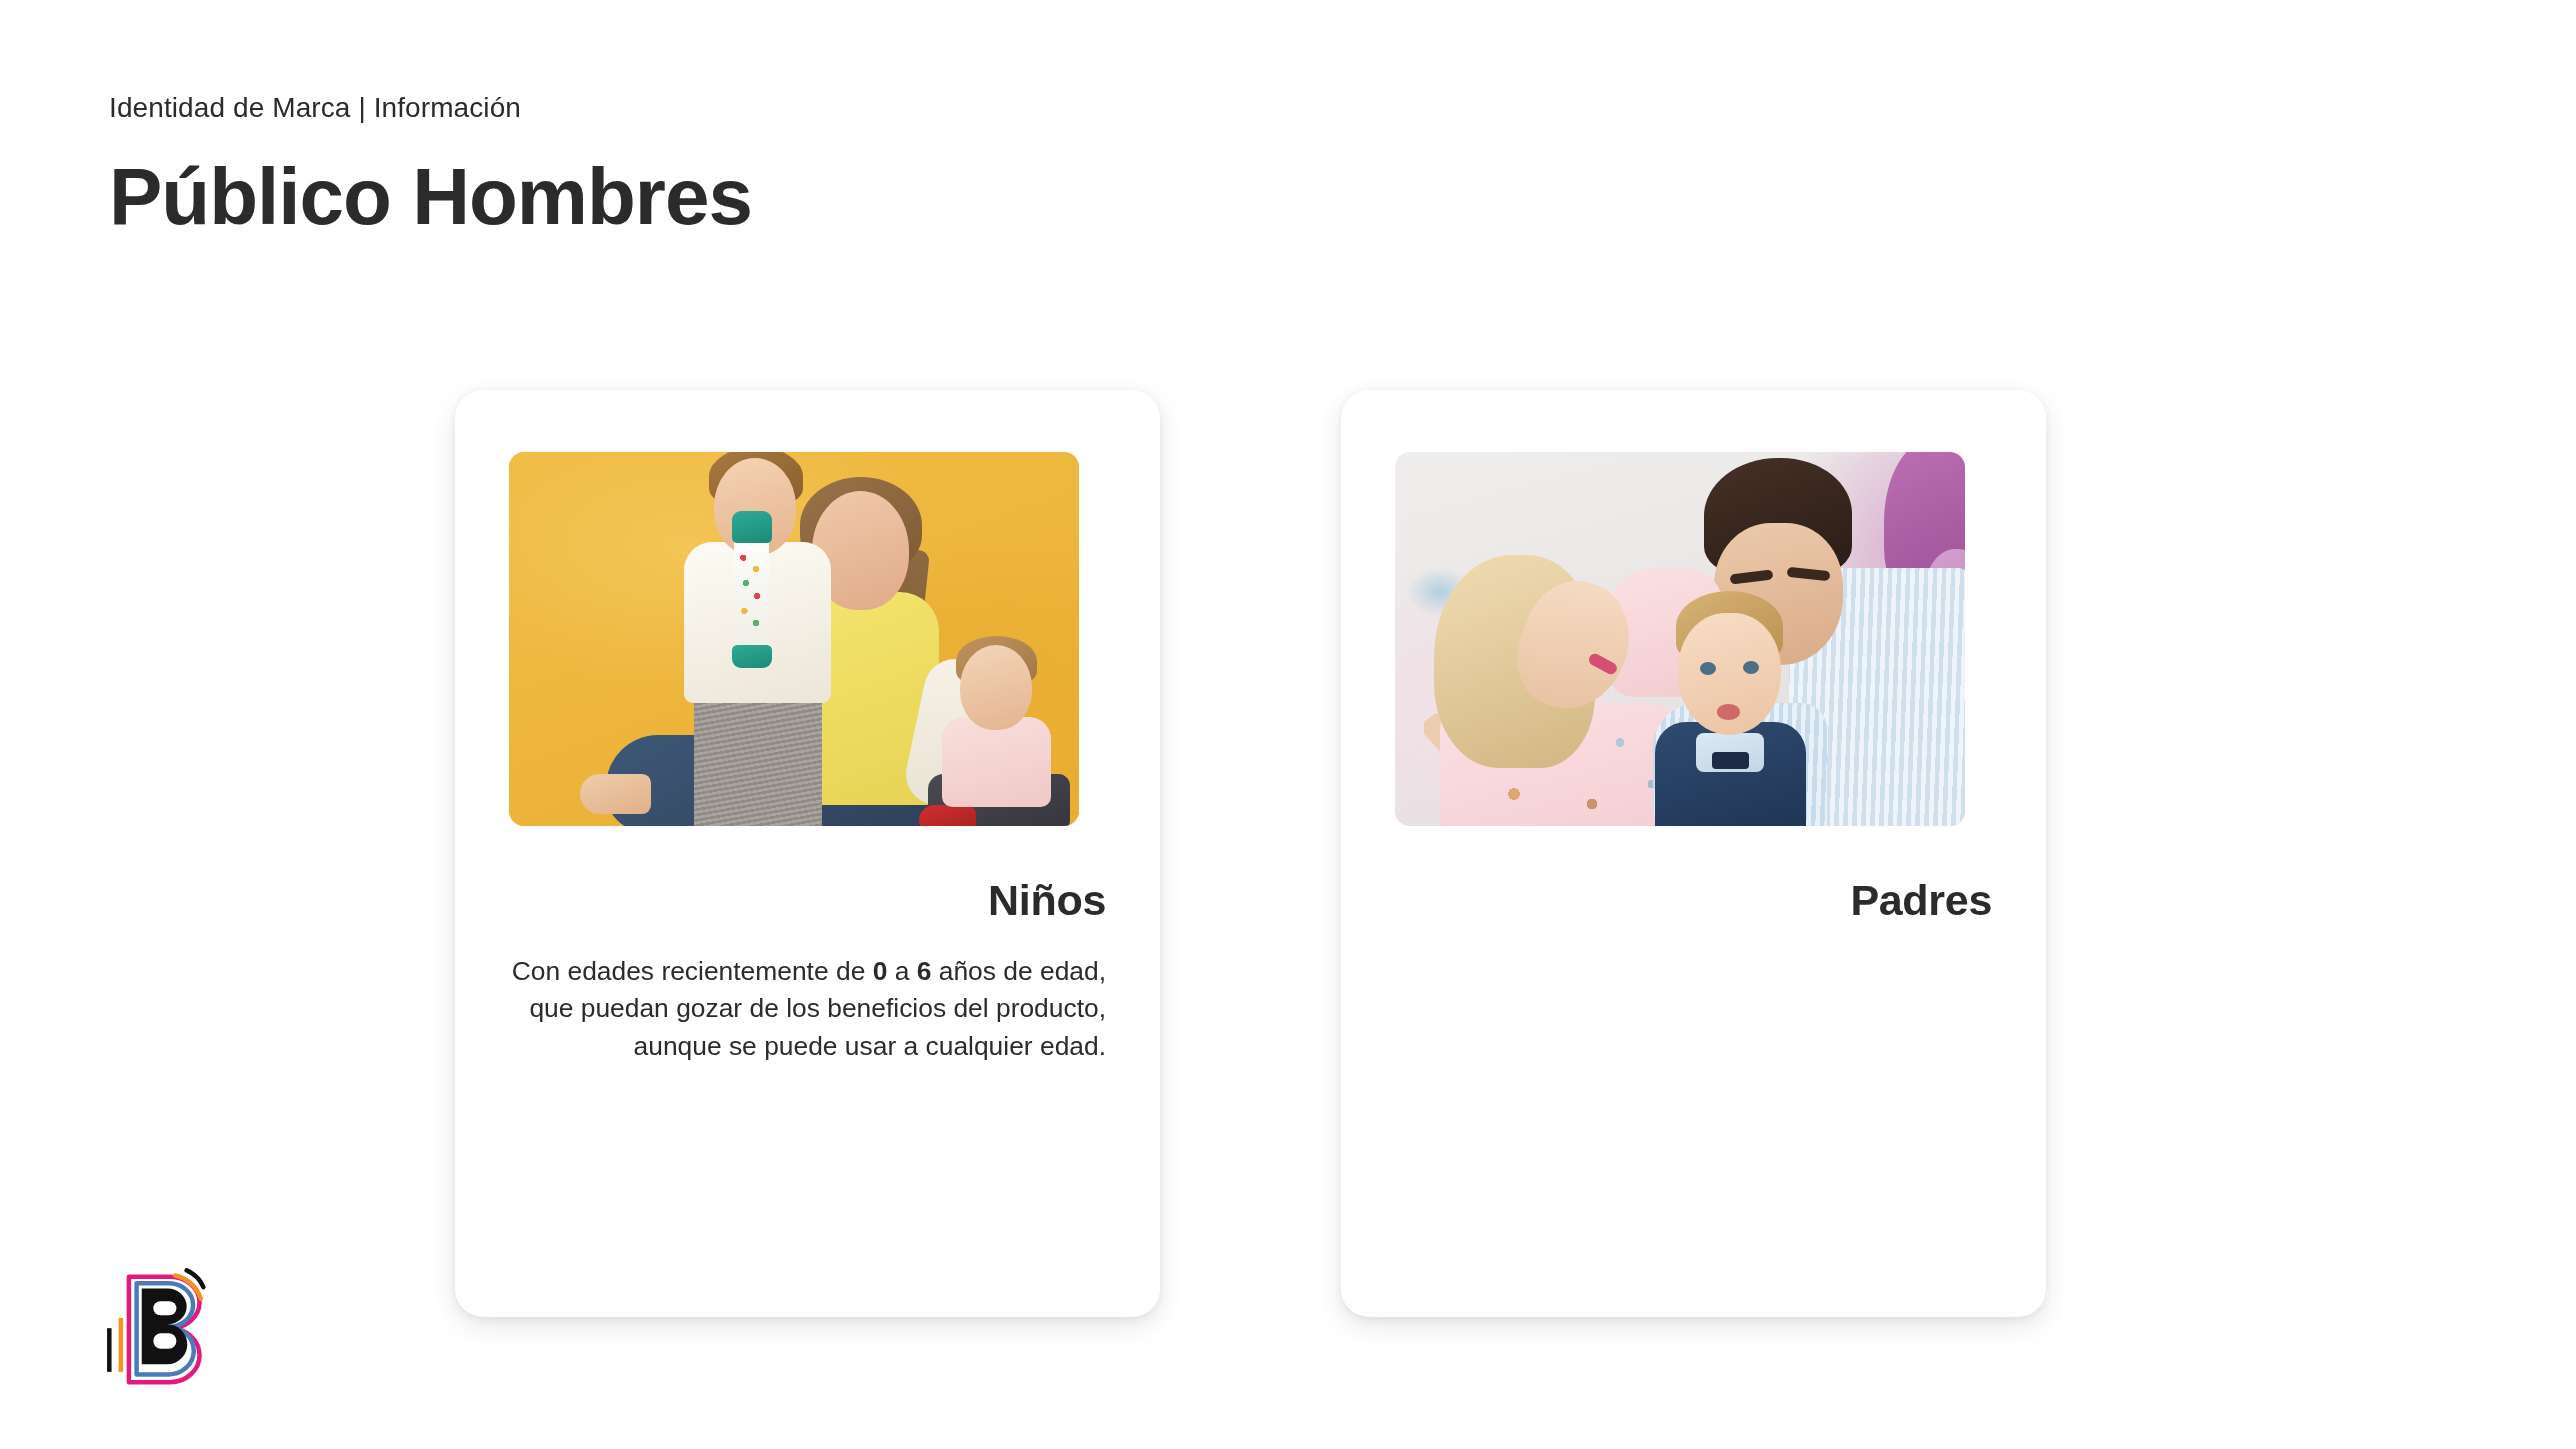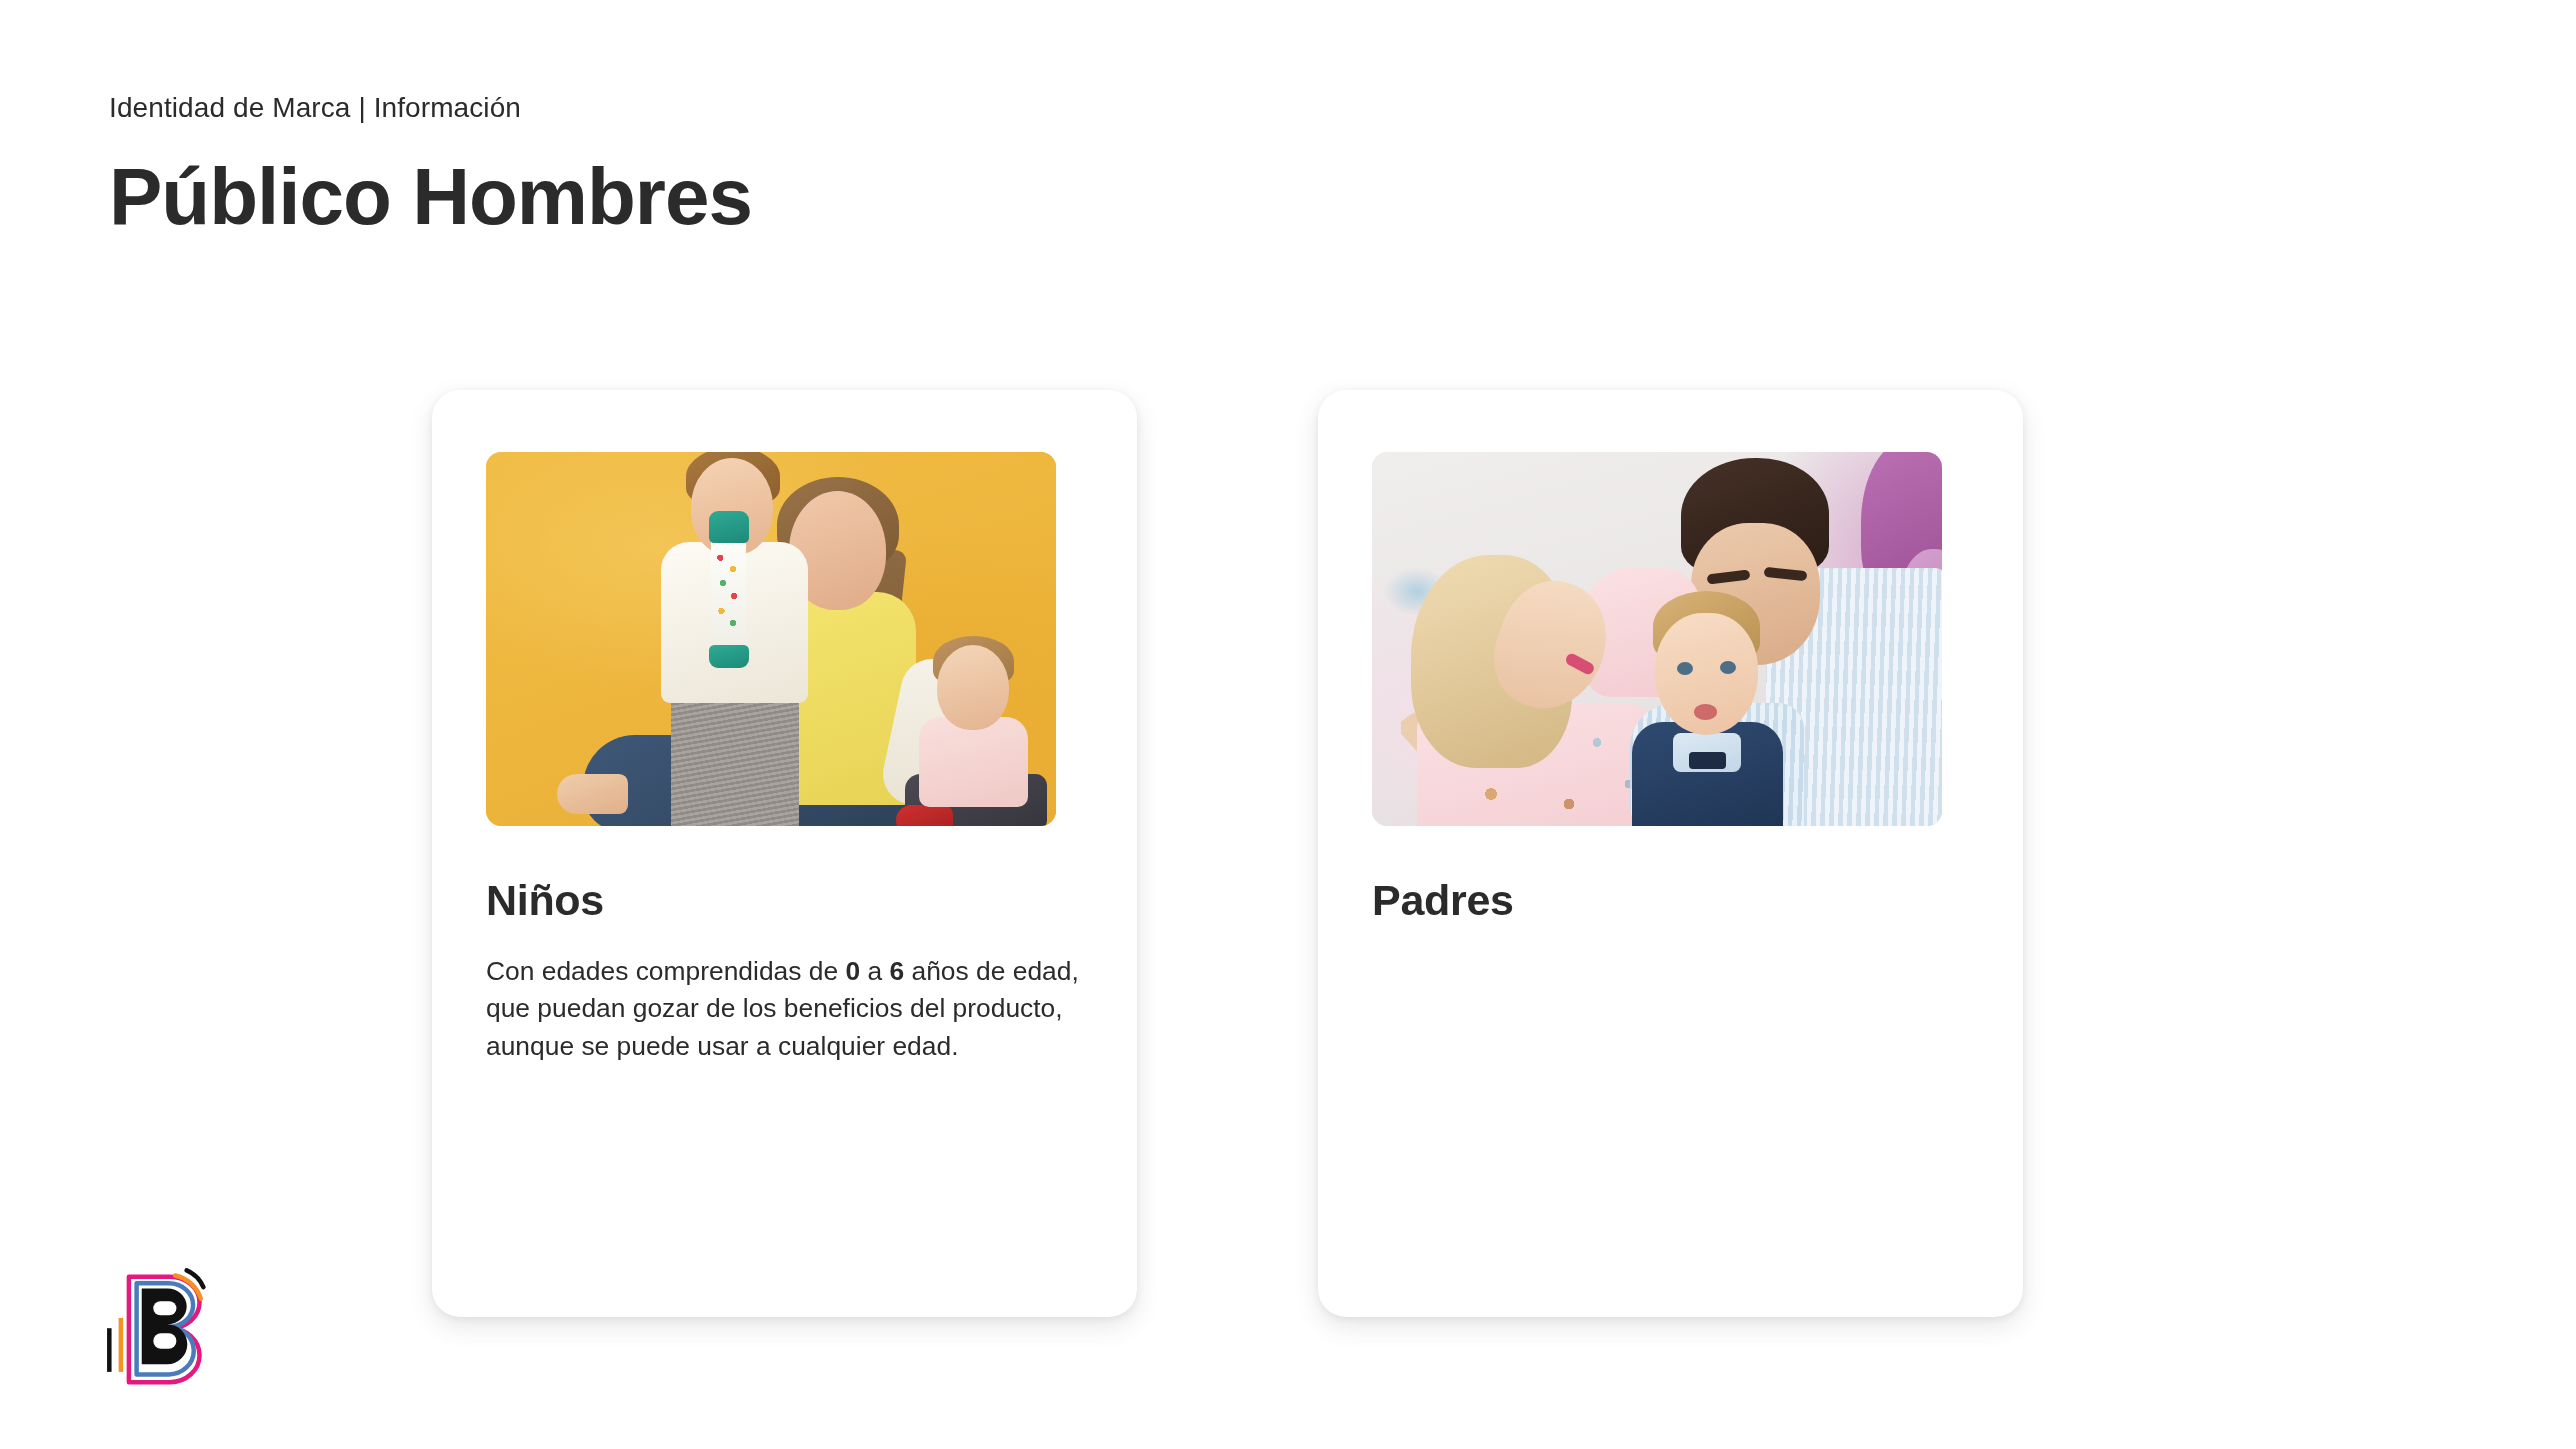--- a/index.html
+++ b/index.html
@@ -45,24 +45,25 @@
     font-weight: 700;
     color: #2b2b2b;
     letter-spacing: -1px;
     line-height: 1.05;
     white-space: nowrap;
   }
 
   
   .cards {
     position: absolute;
-    left: 432px;
+    left: 455px;
     top: 390px;
     width: 1597px;
     height: 934px;
+    text-align: right;
   }
   .card {
     position: absolute;
     top: 0;
     width: 705px;
     height: 927px;
     background: #ffffff;
     border-radius: 28px;
     box-shadow: 0 9px 24.5px rgba(60, 60, 70, 0.13),
                 0 1.9px 7.7px rgba(60, 60, 70, 0.07);
@@ -424,21 +425,21 @@
         <div class="pk-bottle-base"></div>
         <div class="pk-baby-pants"></div>
         <div class="pk-baby-shoe"></div>
         <div class="pk-baby-shirt"></div>
         <div class="pk-baby-hair"></div>
         <div class="pk-baby-head"></div>
       </div>
       <div class="card-heading">Niños</div>
       <div class="card-body">
         <p>
-          <span>Con edades comprendidas de </span><span class="b">0</span><span> a </span><span class="b">6</span><span> años de edad, que puedan gozar de los beneficios del producto, aunque se puede usar a cualquier edad.</span>
+          <span>Con edades recientemente de </span><span class="b">0</span><span> a </span><span class="b">6</span><span> años de edad, que puedan gozar de los beneficios del producto, aunque se puede usar a cualquier edad.</span>
         </p>
       </div>
     </div>
 
     <div class="card card-2">
       <div class="card-photo photo-parents">
         <div class="bg-room"></div>
         <div class="pp-script"></div>
         <div class="pp-heart"></div>
         <div class="pp-pink-swirl"></div>

